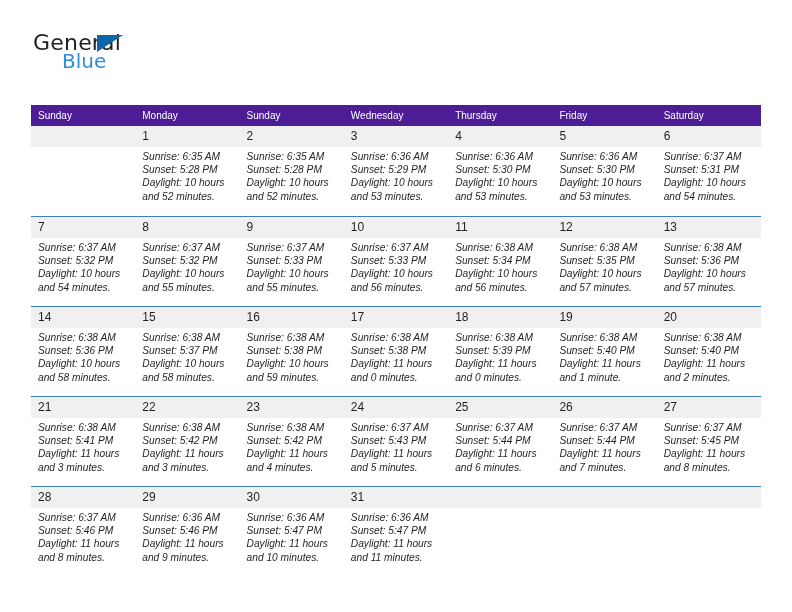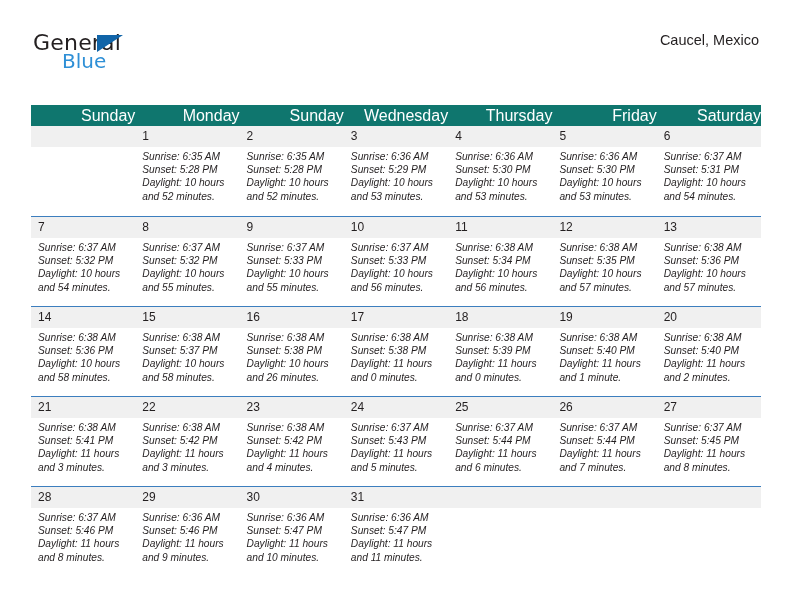--- a/index.html
+++ b/index.html
@@ -92,25 +92,25 @@
   
   .cal {
     position: absolute;
     left: 31px;
     top: 105px;
     width: 730px;
     border-collapse: collapse;
     table-layout: fixed;
   }
   .cal th {
-    background: #0f766e;
+    background: #4c1d95;
     color: #ffffff;
-    font-size: 16px;
+    font-size: 10px;
     font-weight: 400;
-    text-align: right;
+    text-align: left;
     padding: 4px 0 4px 7px;
     height: 12px;
     border: none;
     line-height: 13px;
   }
   .cal td {
     vertical-align: top;
     padding: 0;
     border: none;
     width: 104.28px;
@@ -151,21 +151,20 @@
 
   <div class="top">
 
     <div class="brand">
       <span class="brand-general">General</span>
       <span class="brand-tri"></span>
       <span class="brand-blue">Blue</span>
     </div>
 
     <div class="title-wrap">
-      <div class="cal-sub">Caucel, Mexico</div>
     </div>
 
   </div>
 
   <table class="cal">
     <thead>
       <tr>
         <th>Sunday</th>
         <th>Monday</th>
         <th>Sunday</th>
@@ -360,21 +359,21 @@
               </div>
             </div>
           </td>
         <td>
             <div class="daycell">
               <div class="daynum">16</div>
               <div class="info">
                 <div>Sunrise: 6:38 AM</div>
                 <div>Sunset: 5:38 PM</div>
                 <div>Daylight: 10 hours</div>
-                <div>and 26 minutes.</div>
+                <div>and 59 minutes.</div>
               </div>
             </div>
           </td>
         <td>
             <div class="daycell">
               <div class="daynum">17</div>
               <div class="info">
                 <div>Sunrise: 6:38 AM</div>
                 <div>Sunset: 5:38 PM</div>
                 <div>Daylight: 11 hours</div>

